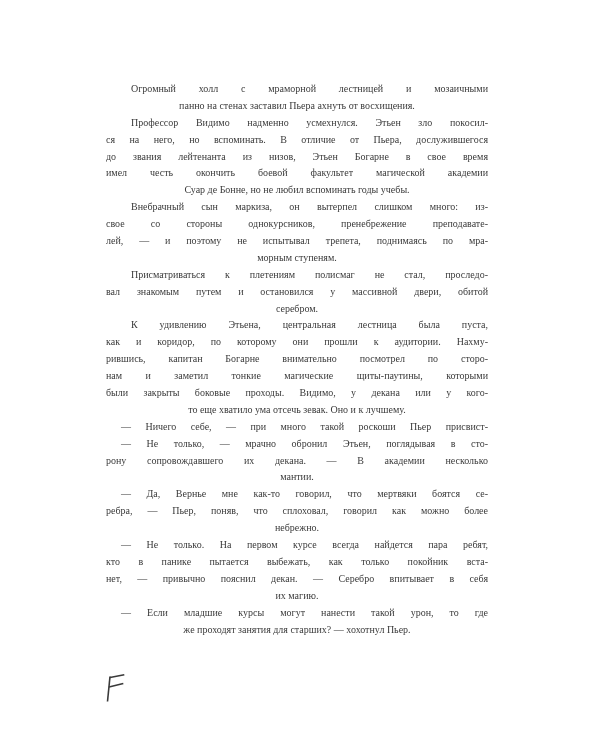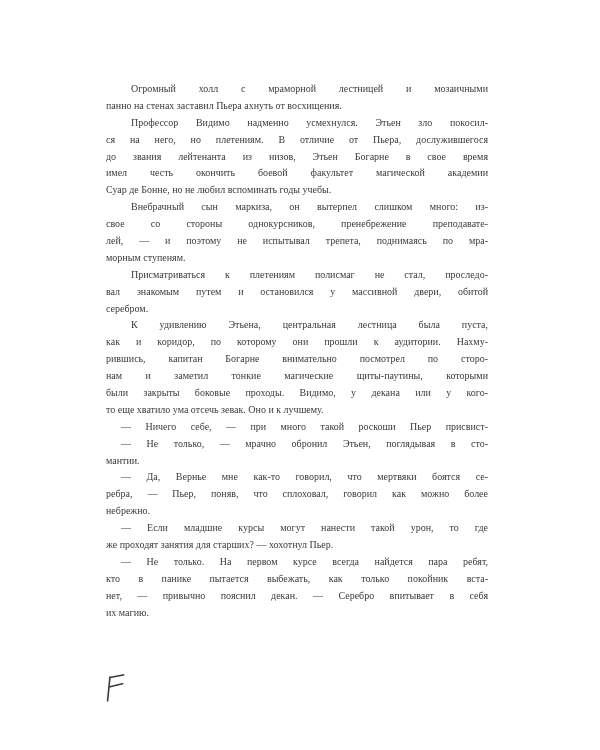--- a/index.html
+++ b/index.html
@@ -33,21 +33,21 @@
     padding: 0;
   }
   .line {
     height: 16.9px;
     overflow: hidden;
     text-align: justify;
     text-align-last: justify;
     word-spacing: normal;
   }
   .line.last {
-    text-align: left;
+    text-align: center;
     text-align-last: auto;
   }
   .para.normal .line.first {
     text-indent: 25px;
   }
   .para.dialogue .line.first {
     text-indent: 15px;
   }
   .footer-rune {
     position: absolute;
@@ -68,21 +68,21 @@
 
 <div class="page">
 
   <div class="text-block" style="color: rgb(58, 58, 58);">
       <div class="para normal">
         <div class="line first">Огромный холл с мраморной лестницей и мозаичными</div>
         <div class="line last">панно на стенах заставил Пьера ахнуть от восхищения.</div>
       </div>
       <div class="para normal">
         <div class="line first">Профессор Видимо надменно усмехнулся. Этьен зло покосил-</div>
-        <div class="line">ся на него, но плетениям. В отличие от Пьера, дослужившегося</div>
+        <div class="line">ся на него, но вспоминать. В отличие от Пьера, дослужившегося</div>
         <div class="line">до звания лейтенанта из низов, Этьен Богарне в свое время</div>
         <div class="line">имел честь окончить боевой факультет магической академии</div>
         <div class="line last">Суар де Бонне, но не любил вспоминать годы учебы.</div>
       </div>
       <div class="para normal">
         <div class="line first">Внебрачный сын маркиза, он вытерпел слишком много: из-</div>
         <div class="line">свое со стороны однокурсников, пренебрежение преподавате-</div>
         <div class="line">лей, — и поэтому не испытывал трепета, поднимаясь по мра-</div>
         <div class="line last">морным ступеням.</div>
       </div>
@@ -97,36 +97,37 @@
         <div class="line">рившись, капитан Богарне внимательно посмотрел по сторо-</div>
         <div class="line">нам и заметил тонкие магические щиты-паутины, которыми</div>
         <div class="line">были закрыты боковые проходы. Видимо, у декана или у кого-</div>
         <div class="line last">то еще хватило ума отсечь зевак. Оно и к лучшему.</div>
       </div>
       <div class="para dialogue">
         <div class="line first">— Ничего себе, — при много такой роскоши Пьер присвист-</div>
       </div>
       <div class="para dialogue">
         <div class="line first">— Не только, — мрачно обронил Этьен, поглядывая в сто-</div>
+        <div class="line">рону сопровождавшего их декана. — В академии несколько</div>
         <div class="line last">мантии.</div>
       </div>
       <div class="para dialogue">
         <div class="line first">— Да, Вернье мне как-то говорил, что мертвяки боятся се-</div>
         <div class="line">ребра, — Пьер, поняв, что сплоховал, говорил как можно более</div>
         <div class="line last">небрежно.</div>
       </div>
       <div class="para dialogue">
-        <div class="line first">— Если младшие курсы могут нанести такой урон, то где</div>
-        <div class="line last">же проходят занятия для старших? — хохотнул Пьер.</div>
-      </div>
-      <div class="para dialogue">
         <div class="line first">— Не только. На первом курсе всегда найдется пара ребят,</div>
         <div class="line">кто в панике пытается выбежать, как только покойник вста-</div>
         <div class="line">нет, — привычно пояснил декан. — Серебро впитывает в себя</div>
         <div class="line last">их магию.</div>
+      </div>
+      <div class="para dialogue">
+        <div class="line first">— Если младшие курсы могут нанести такой урон, то где</div>
+        <div class="line last">же проходят занятия для старших? — хохотнул Пьер.</div>
       </div>
     </div>
 
   <div class="footer-rune" style="color: rgb(58, 58, 58);">
     <svg viewBox="0 0 19 28" xmlns="http://www.w3.org/2000/svg" aria-hidden="true">
       <path d="M4 2.5 L1.5 27.5" stroke="currentColor" stroke-width="1.6" fill="none"></path>
       <path d="M4 3.5 L18.3 0.8" stroke="currentColor" stroke-width="1.6" fill="none"></path>
       <path d="M3 13 L17.3 9.5" stroke="currentColor" stroke-width="1.6" fill="none"></path>
     </svg>
   </div>

